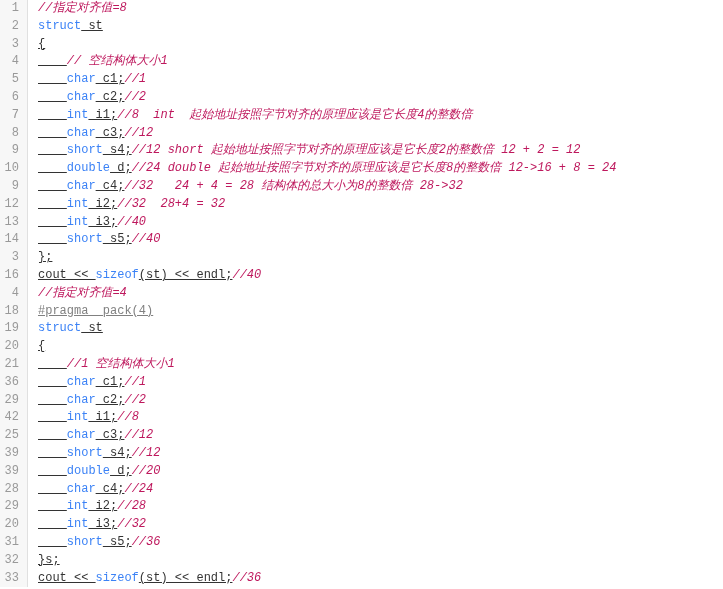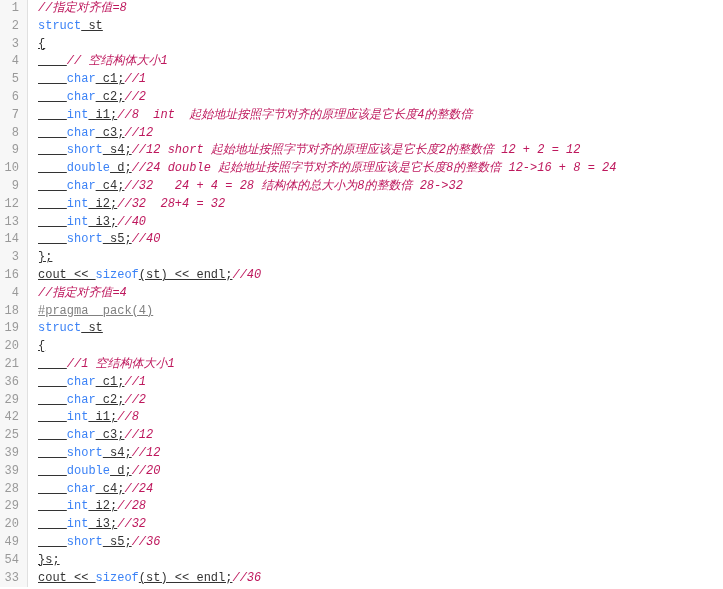--- a/index.html
+++ b/index.html
@@ -59,17 +59,17 @@
     <div>21</div>
     <div>36</div>
     <div>29</div>
     <div>42</div>
     <div>25</div>
     <div>39</div>
     <div>39</div>
     <div>28</div>
     <div>29</div>
     <div>20</div>
-    <div>49</div>
-    <div>54</div>
+    <div>31</div>
+    <div>32</div>
     <div>33</div>
   </div>
 <div class="code" id="code"><div><span class="cm">//指定对齐值=8</span></div><div><span class="kw">struct</span><span class="pn"> st</span></div><div><span class="pn">{</span></div><div><span class="pn">    </span><span class="cm">// 空结构体大小1</span></div><div><span class="pn">    </span><span class="kw">char</span><span class="pn"> c1;</span><span class="cm">//1</span></div><div><span class="pn">    </span><span class="kw">char</span><span class="pn"> c2;</span><span class="cm">//2</span></div><div><span class="pn">    </span><span class="kw">int</span><span class="pn"> i1;</span><span class="cm">//8  int  起始地址按照字节对齐的原理应该是它长度4的整数倍</span></div><div><span class="pn">    </span><span class="kw">char</span><span class="pn"> c3;</span><span class="cm">//12</span></div><div><span class="pn">    </span><span class="kw">short</span><span class="pn"> s4;</span><span class="cm">//12 short 起始地址按照字节对齐的原理应该是它长度2的整数倍 12 + 2 = 12</span></div><div><span class="pn">    </span><span class="kw">double</span><span class="pn"> d;</span><span class="cm">//24 double 起始地址按照字节对齐的原理应该是它长度8的整数倍 12-&gt;16 + 8 = 24</span></div><div><span class="pn">    </span><span class="kw">char</span><span class="pn"> c4;</span><span class="cm">//32   24 + 4 = 28 结构体的总大小为8的整数倍 28-&gt;32</span></div><div><span class="pn">    </span><span class="kw">int</span><span class="pn"> i2;</span><span class="cm">//32  28+4 = 32</span></div><div><span class="pn">    </span><span class="kw">int</span><span class="pn"> i3;</span><span class="cm">//40</span></div><div><span class="pn">    </span><span class="kw">short</span><span class="pn"> s5;</span><span class="cm">//40</span></div><div><span class="pn">};</span></div><div><span class="pn">cout &lt;&lt; </span><span class="kw">sizeof</span><span class="pn">(st) &lt;&lt; endl;</span><span class="cm">//40</span></div><div><span class="cm">//指定对齐值=4</span></div><div><span class="pp">#pragma  pack(4)</span></div><div><span class="kw">struct</span><span class="pn"> st</span></div><div><span class="pn">{</span></div><div><span class="pn">    </span><span class="cm">//1 空结构体大小1</span></div><div><span class="pn">    </span><span class="kw">char</span><span class="pn"> c1;</span><span class="cm">//1</span></div><div><span class="pn">    </span><span class="kw">char</span><span class="pn"> c2;</span><span class="cm">//2</span></div><div><span class="pn">    </span><span class="kw">int</span><span class="pn"> i1;</span><span class="cm">//8</span></div><div><span class="pn">    </span><span class="kw">char</span><span class="pn"> c3;</span><span class="cm">//12</span></div><div><span class="pn">    </span><span class="kw">short</span><span class="pn"> s4;</span><span class="cm">//12</span></div><div><span class="pn">    </span><span class="kw">double</span><span class="pn"> d;</span><span class="cm">//20</span></div><div><span class="pn">    </span><span class="kw">char</span><span class="pn"> c4;</span><span class="cm">//24</span></div><div><span class="pn">    </span><span class="kw">int</span><span class="pn"> i2;</span><span class="cm">//28</span></div><div><span class="pn">    </span><span class="kw">int</span><span class="pn"> i3;</span><span class="cm">//32</span></div><div><span class="pn">    </span><span class="kw">short</span><span class="pn"> s5;</span><span class="cm">//36</span></div><div><span class="pn">}s;</span></div><div><span class="pn">cout &lt;&lt; </span><span class="kw">sizeof</span><span class="pn">(st) &lt;&lt; endl;</span><span class="cm">//36</span></div></div>
 
 </body></html>

